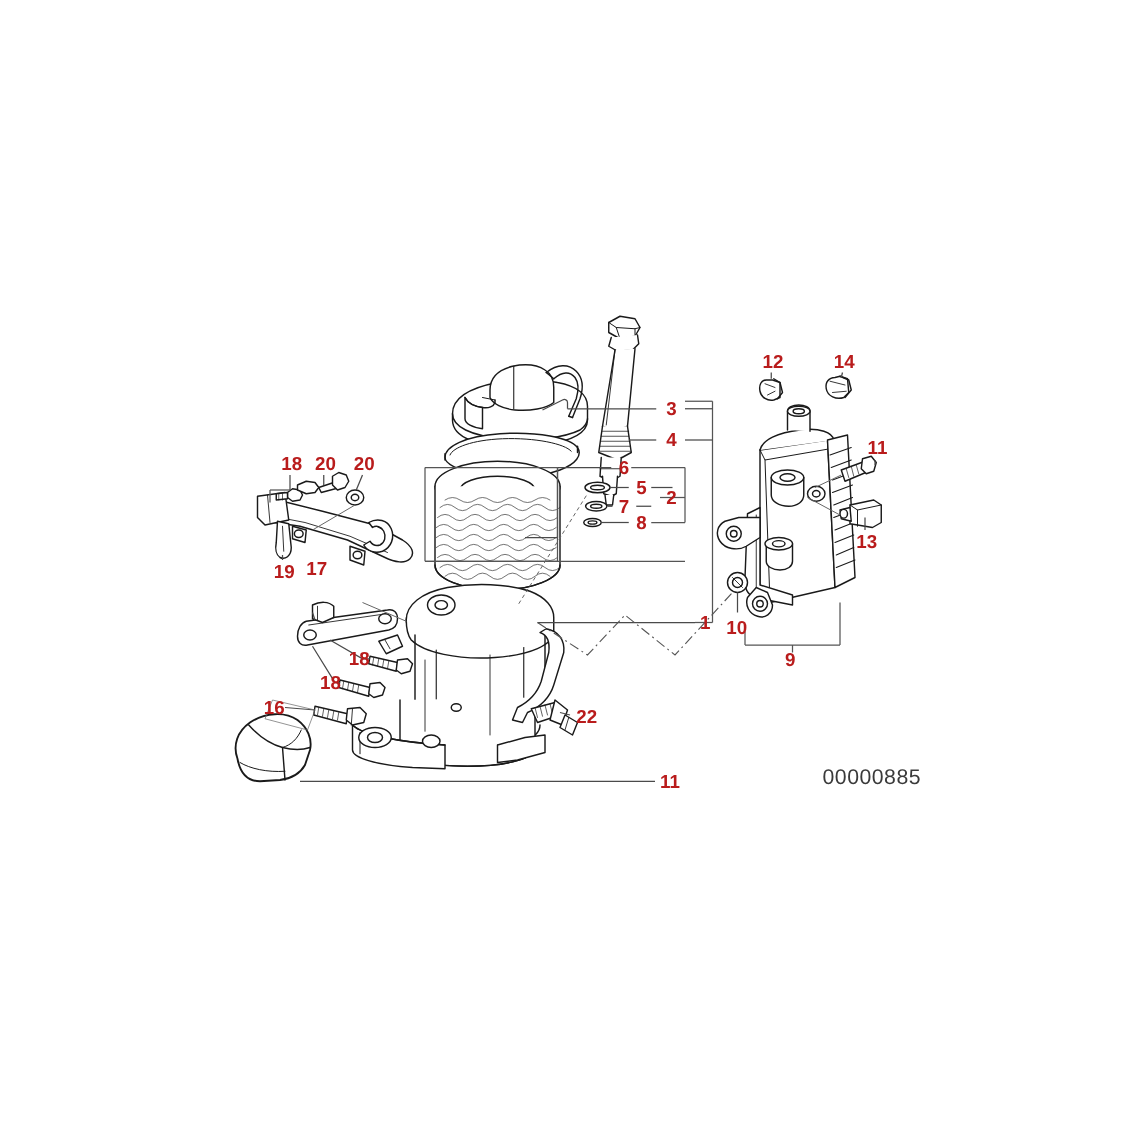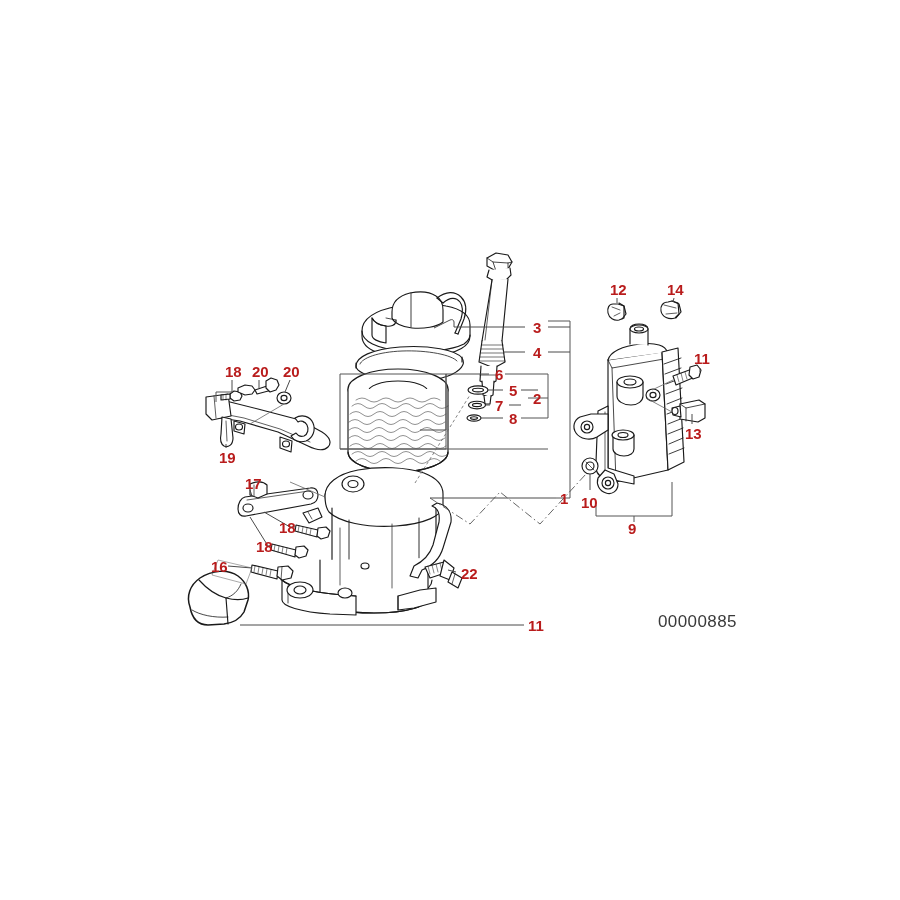--- a/index.html
+++ b/index.html
@@ -481,21 +481,21 @@
   <div class="callout" style="left:495px; top:398px;">7</div>
   <div class="callout" style="left:509px; top:411px;">8</div>
   <div class="callout" style="left:628px; top:521px;">9</div>
   <div class="callout" style="left:581px; top:495px;">10</div>
   <div class="callout" style="left:694px; top:351px;">11</div>
   <div class="callout" style="left:610px; top:282px;">12</div>
   <div class="callout" style="left:685px; top:426px;">13</div>
   <div class="callout" style="left:667px; top:282px;">14</div>
   <div class="callout" style="left:528px; top:618px;">11</div>
   <div class="callout" style="left:211px; top:559px;">16</div>
-  <div class="callout" style="left:245px; top:476px;">17</div>
+  <div class="callout" style="left:245px; top:448px;">17</div>
   <div class="callout" style="left:279px; top:520px;">18</div>
   <div class="callout" style="left:256px; top:539px;">18</div>
   <div class="callout" style="left:219px; top:450px;">19</div>
   <div class="callout" style="left:252px; top:364px;">20</div>
   <div class="callout" style="left:283px; top:364px;">20</div>
   <div class="callout" style="left:225px; top:364px;">18</div>
   <div class="callout" style="left:461px; top:566px;">22</div>
 
   <div id="ref-code">00000885</div>
 

